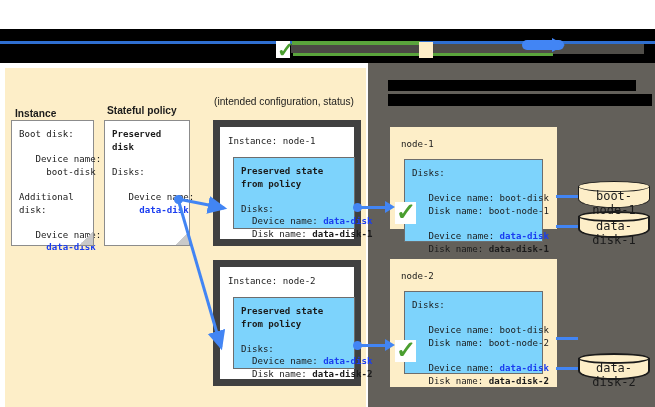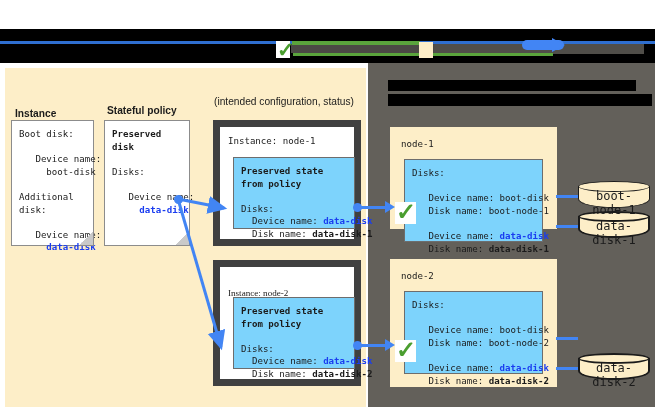--- a/index.html
+++ b/index.html
@@ -354,21 +354,21 @@
       <div class="mono" style="position:absolute; left:7px; top:7px;"><span class="b">Preserved state</span>
 <span class="b">from policy</span>
 <span> </span>
 <span>Disks:</span>
 <span>  Device name: </span><span class="blue">data-disk</span>
 <span>  Disk name: </span><span class="b">data-disk-1</span></div>
     </div>
   </div>
 
   <div class="box" style="left:213px; top:260px; width:148px; height:126px;">
-    <div class="mono" style="position:absolute; left:8px; top:20px;font-family:Liberation Serif, serif;">Instance: node-2</div>
+    <div class="mono" style="position:absolute; left:8px; top:8px;">Instance: node-2</div>
     <div class="inner-box" style="left:13px; top:30px; width:122px; height:72px;">
       <div class="mono" style="position:absolute; left:7px; top:7px;"><span class="b">Preserved state</span>
 <span class="b">from policy</span>
 <span> </span>
 <span>Disks:</span>
 <span>  Device name: </span><span class="blue">data-disk</span>
 <span>  Disk name: </span><span class="b">data-disk-2</span></div>
     </div>
   </div>
 

